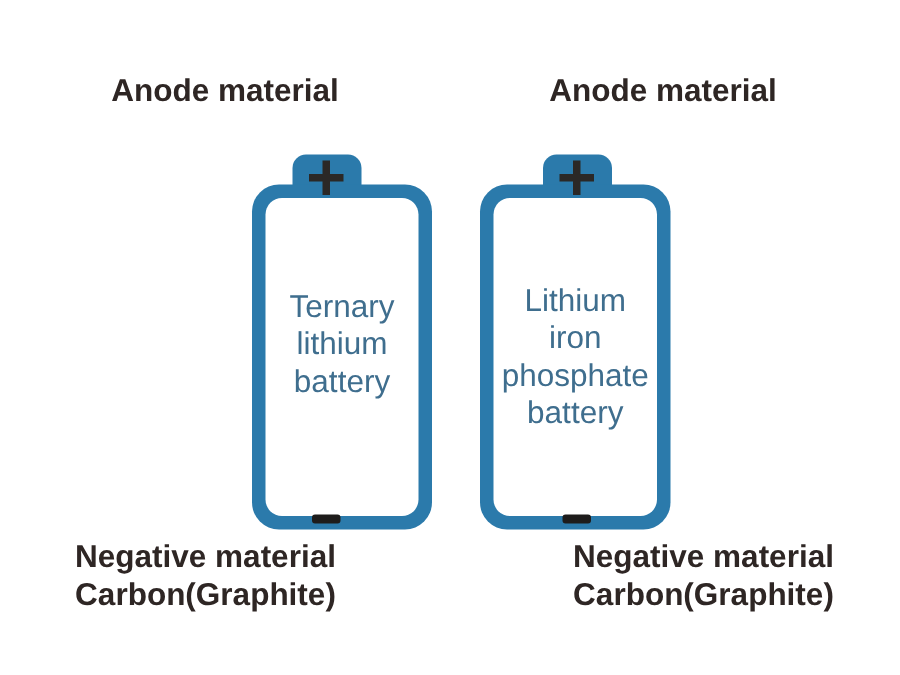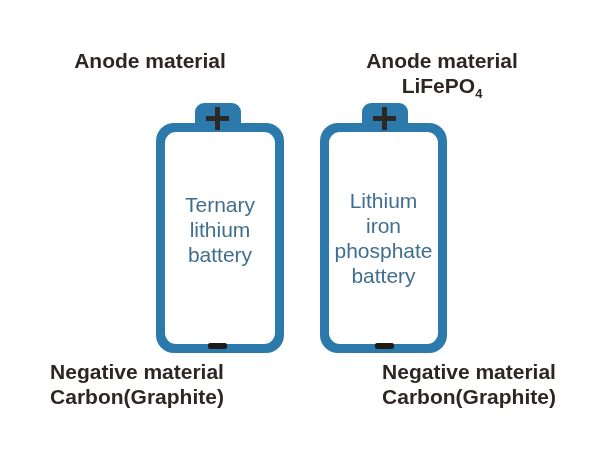--- a/index.html
+++ b/index.html
@@ -44,21 +44,21 @@
   .cap-b1 { left: 195px; top: 103px; }
   .cap-b2 { left: 362px; top: 103px; }
 
   .body-shell {
     position: absolute;
     background: #2b7aab;
     border-radius: 18px;
     top: 123px;
     height: 230px;
   }
-  .body-b1 { left: 156px; width: 128px; }
+  .body-b1 { left: 168px; width: 102px; padding-left: 18px; }
   .body-b2 { left: 320px; width: 127px; }
 
   .inner {
     position: absolute;
     left: 9px; right: 9px; top: 9px; bottom: 9px;
     background: #ffffff;
     border-radius: 11px;
   }
 
   .bat-name {
@@ -113,21 +113,20 @@
 <body>
 
 <div class="canvas">
 
   <div class="label label-top-left">
     <div>Anode material</div>
   </div>
 
   <div class="label label-top-right">
     <div>Anode material</div>
-    <div><span>LiFePO</span><span class="sub">4</span></div>
   </div>
 
   <div class="cap cap-b1"></div>
   <div class="body-shell body-b1">
     <div class="inner">
       <div class="bat-name name-b1">Ternary
 lithium
 battery</div>
     </div>
   </div>

